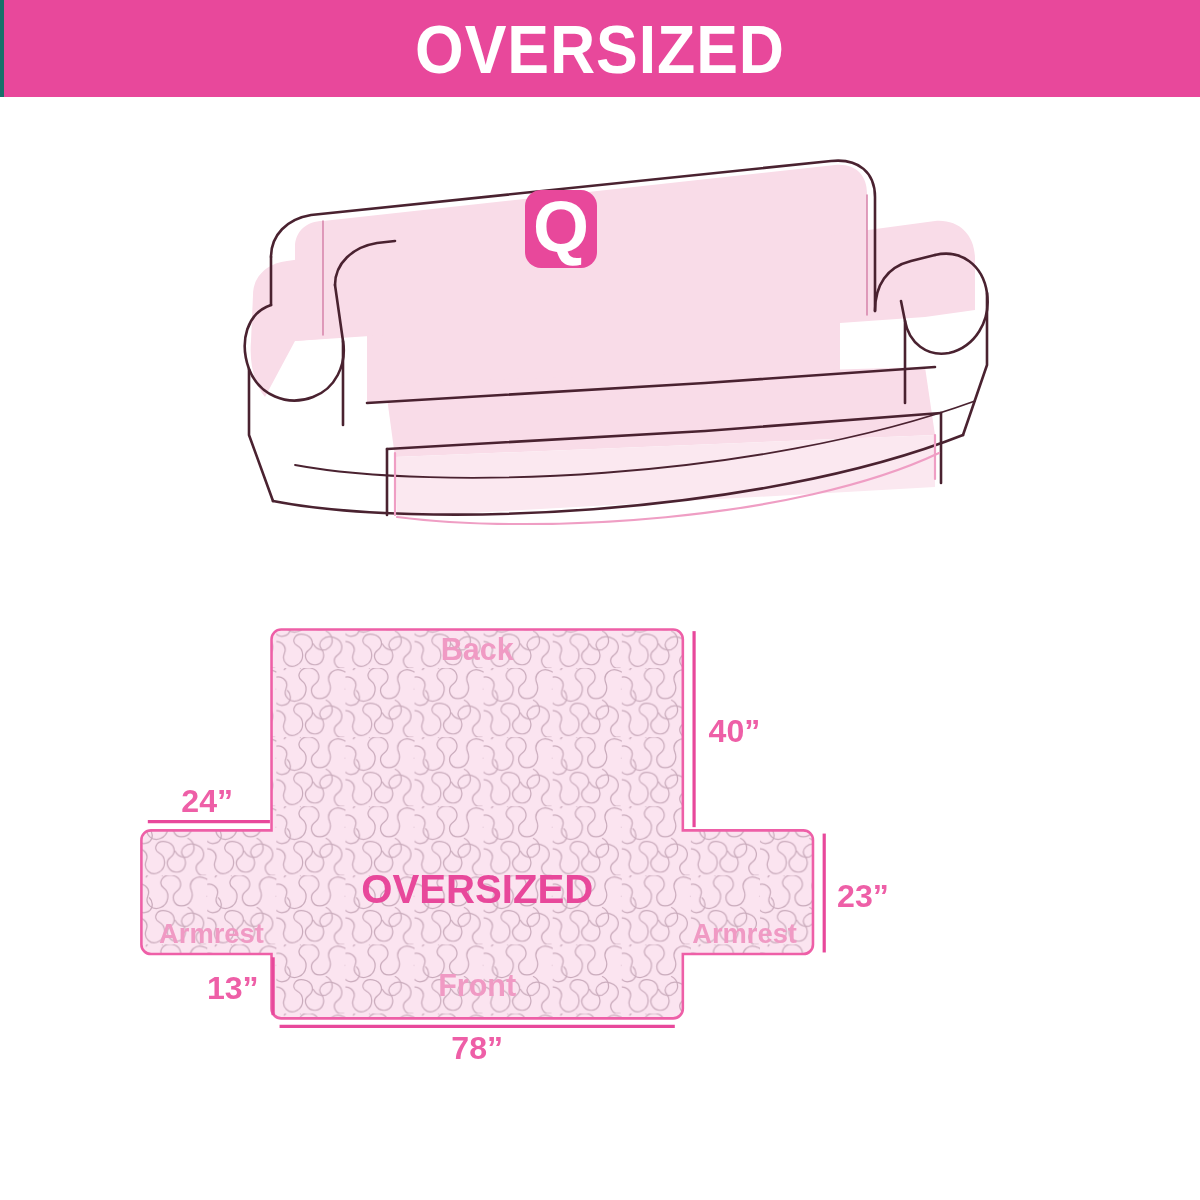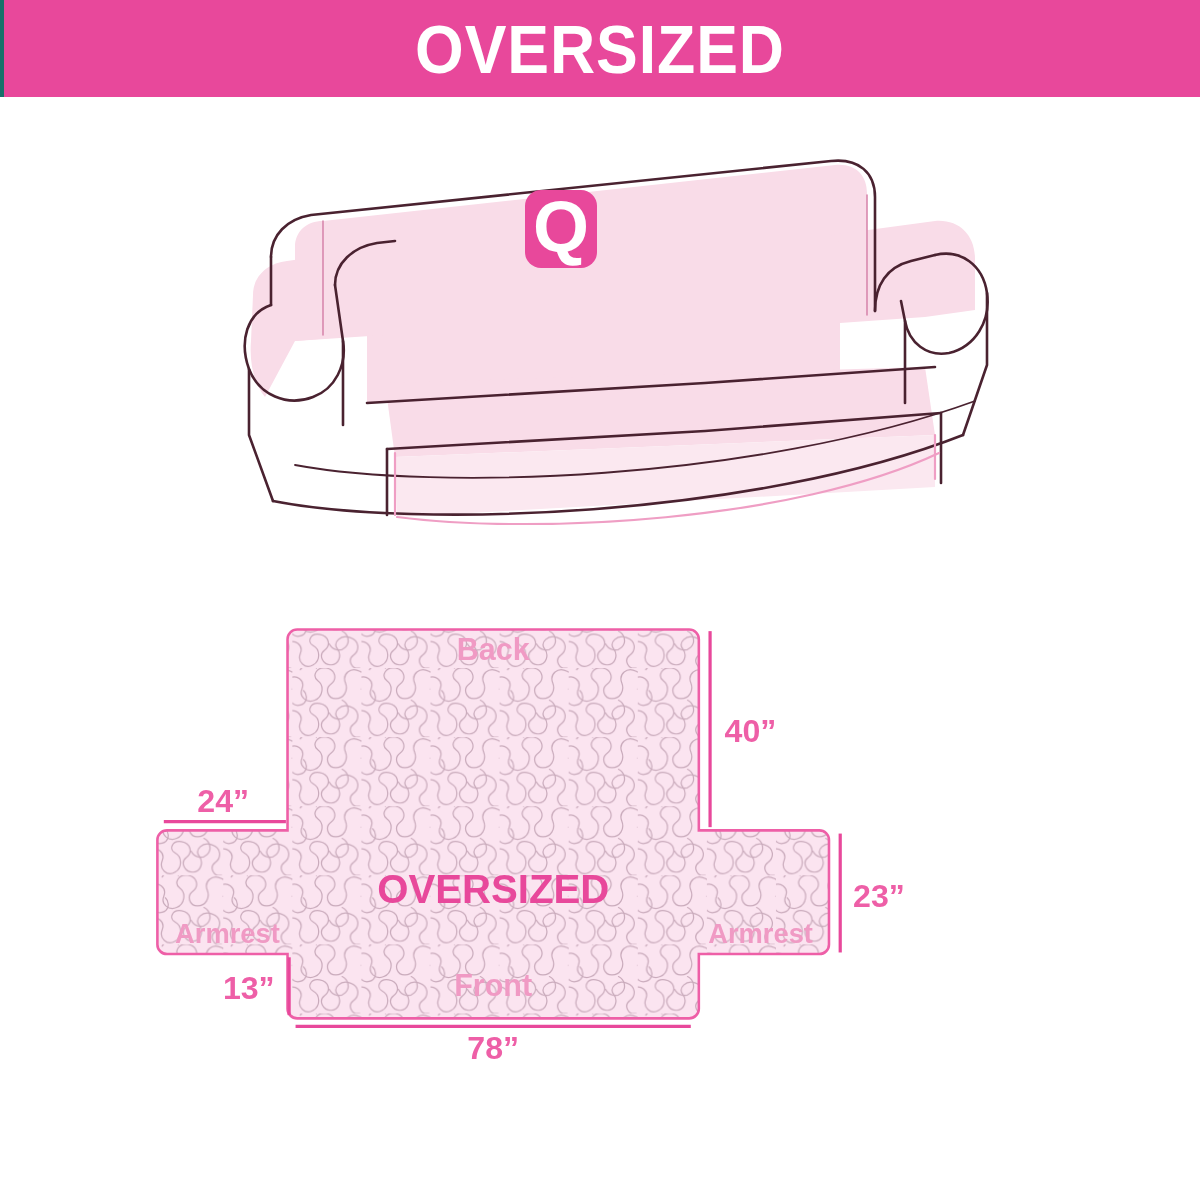--- a/index.html
+++ b/index.html
@@ -52,21 +52,21 @@
     left: 235px;
     top: 135px;
     width: 760px;
     height: 390px;
   }
   .sofa-wrap svg { display: block; width: 100%; height: 100%; }
 
   
   .diagram {
     position: absolute;
-    left: 16px;
+    left: 0;
     top: 540px;
     width: 964px;
     height: 600px;
   }
   .diagram svg { display: block; width: 100%; height: 100%; }
 
   .lbl {
     font-family: "Liberation Sans", sans-serif;
     font-weight: 700;
   }

